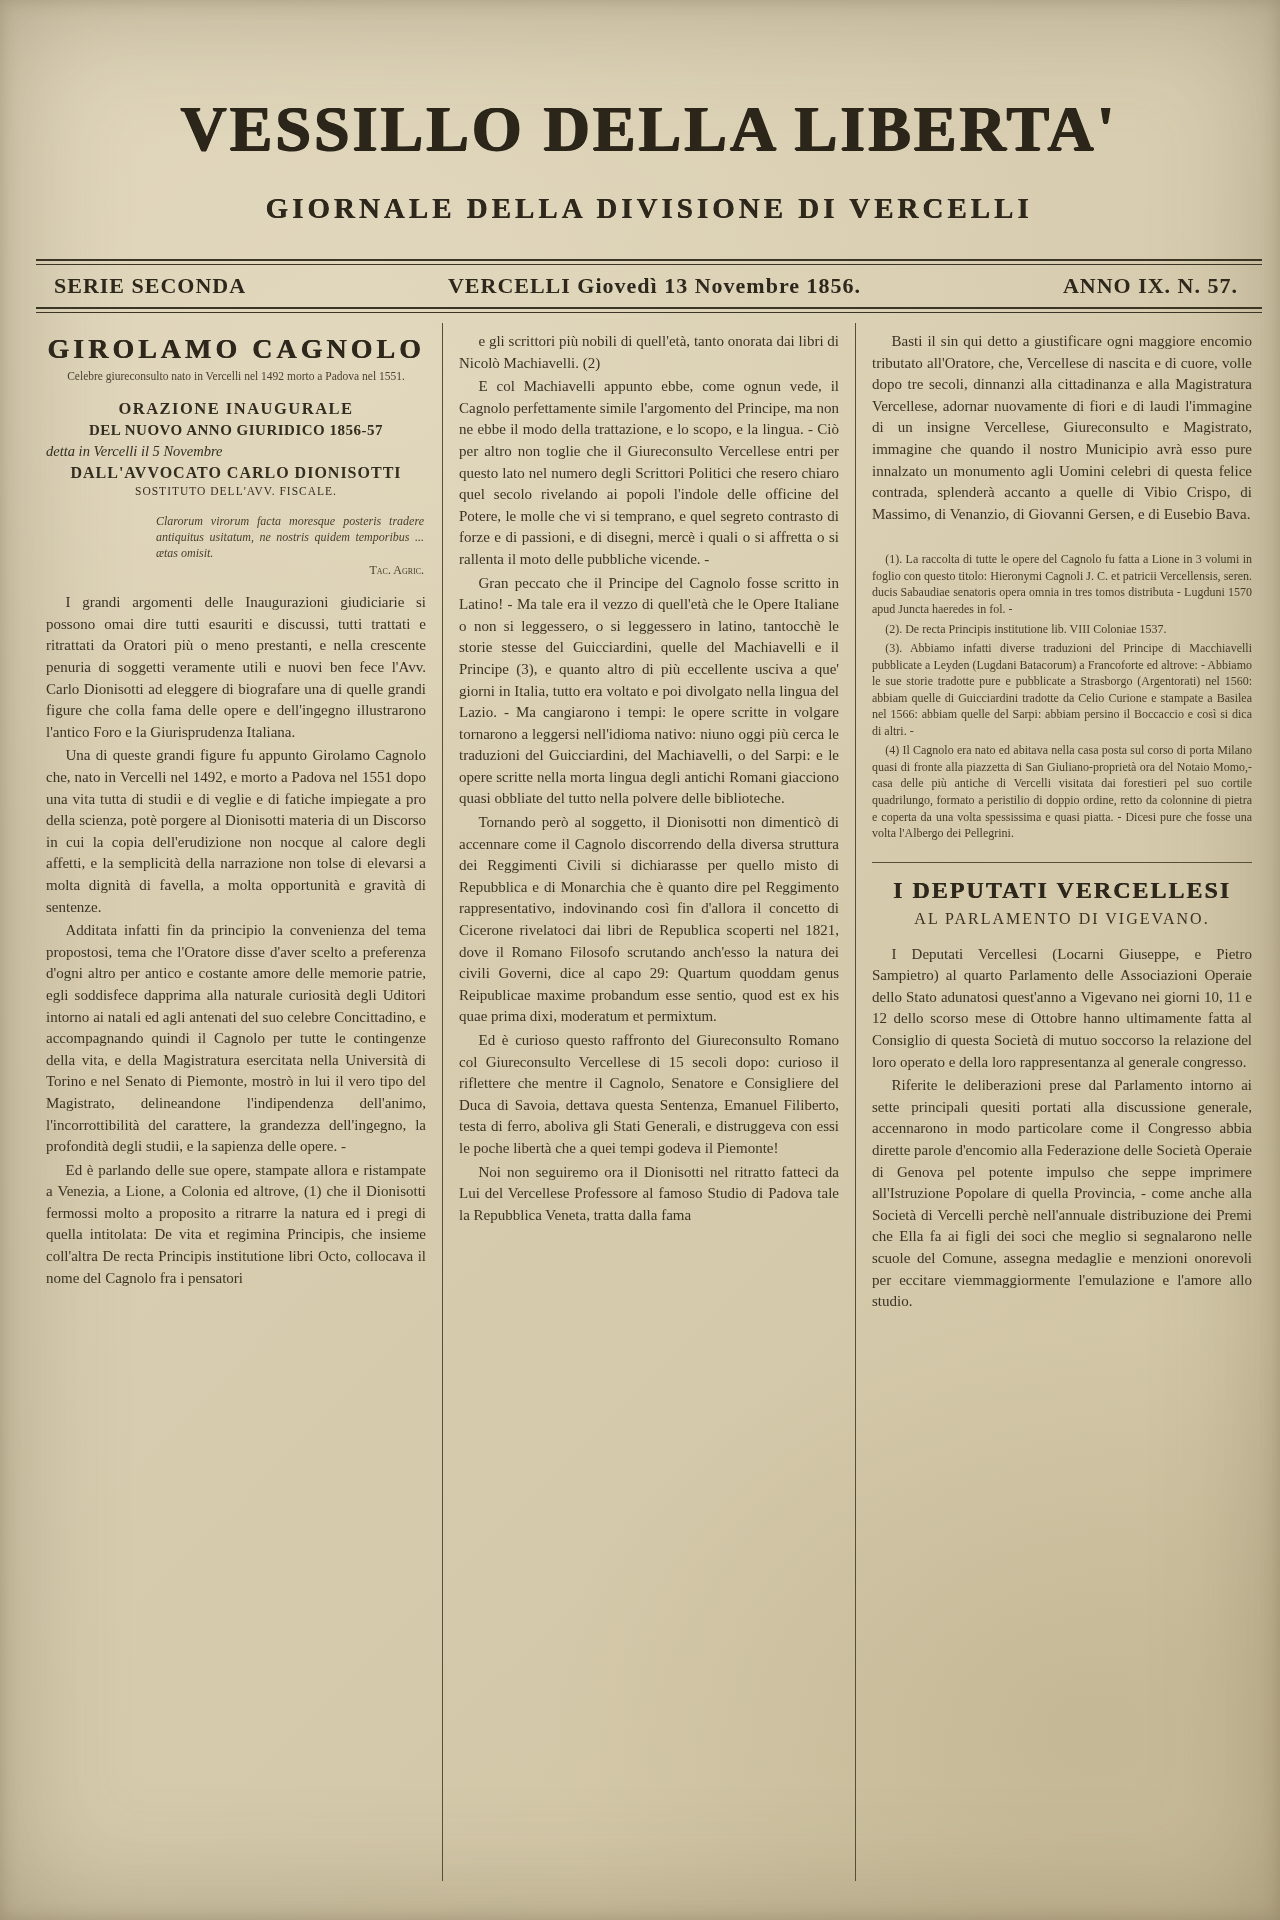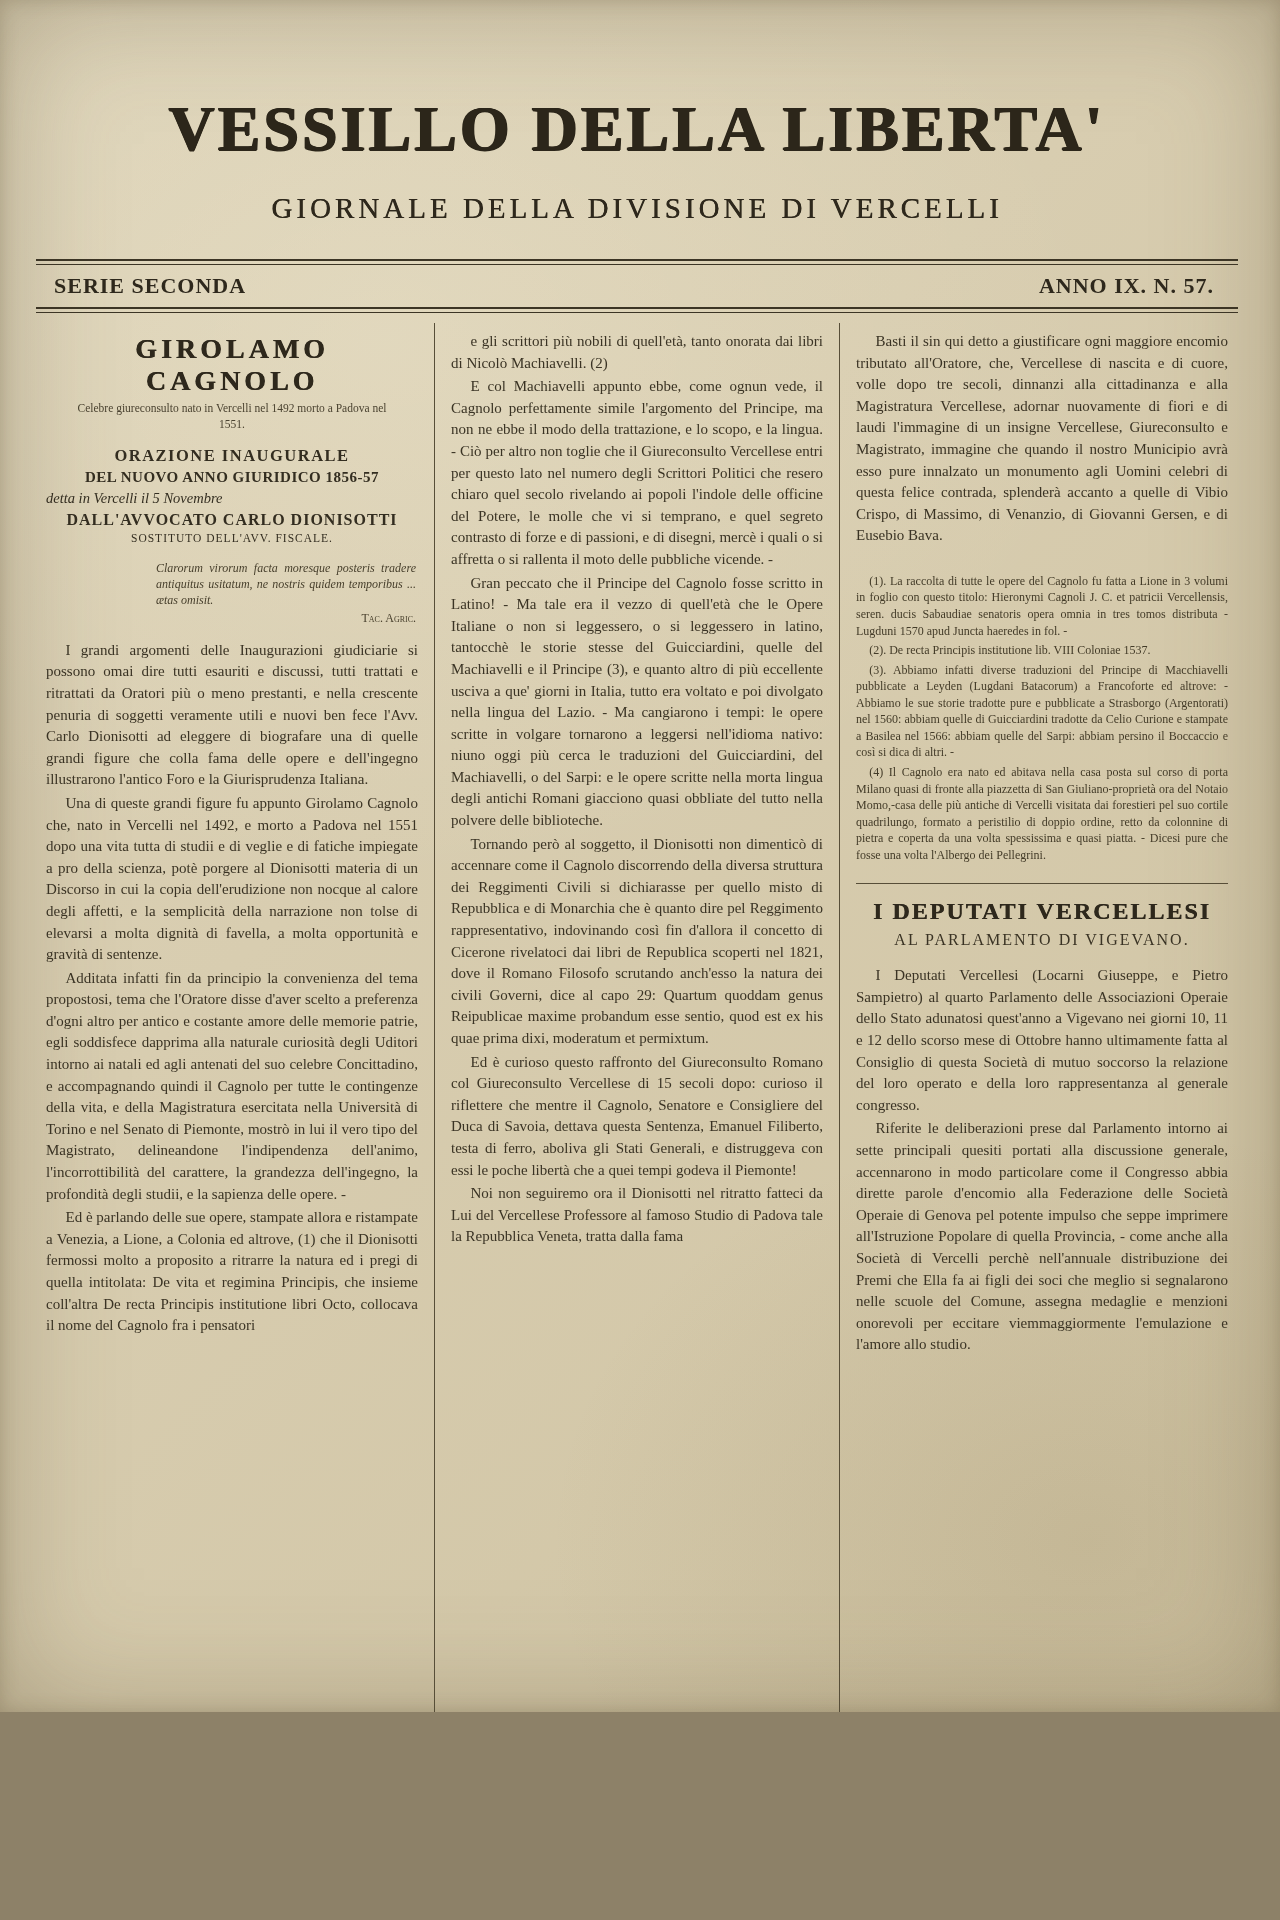--- a/index.html
+++ b/index.html
@@ -1,46 +1,46 @@
 <!DOCTYPE html>
 <html><head>
 <meta charset="utf-8">
 <style>
   * { margin: 0; padding: 0; box-sizing: border-box; }
   html, body { background: #8d8168; }
   .paper {
     position: relative;
     width: 1280px;
-    height: 1712px;
+    height: 1920px;
     margin: 0 auto;
     background:
       radial-gradient(ellipse 1200px 900px at 30% 20%, rgba(255,250,230,0.20), rgba(0,0,0,0) 60%),
       radial-gradient(ellipse 900px 700px at 85% 90%, rgba(120,100,60,0.14), rgba(0,0,0,0) 60%),
       linear-gradient(135deg, #ddd3b8 0%, #d8cdb0 40%, #cfc3a2 100%);
     box-shadow: inset 0 0 120px rgba(90,75,45,0.35), inset 0 0 18px rgba(90,75,45,0.25);
     color: #332d20;
     font-family: "Liberation Serif", "DejaVu Serif", serif;
     overflow: hidden;
-    padding: 14px 36px 0 30px;
+    padding: 14px 12px 0 30px;
   }
   
   .masthead { text-align: center; }
   .masthead-title {
     margin-top: 78px;
     font-size: 64px;
     font-weight: bold;
     letter-spacing: 3px;
     color: #2c261a;
     text-shadow: 0.8px 0 currentColor, -0.8px 0 currentColor, 0 0.5px currentColor;
     white-space: nowrap;
   }
   .masthead-subtitle {
     margin-top: 26px;
     font-size: 29px;
-    font-weight: normal;
+    font-weight: bold;
     letter-spacing: 4px;
     color: #2e281c;
     text-shadow: 0.4px 0 currentColor;
   }
   
   .rule-double {
     height: 6px;
     border-top: 2px solid #3c3525;
     border-bottom: 1px solid #3c3525;
     margin: 0 6px;
@@ -146,20 +146,21 @@
 
   <header class="masthead">
     <div class="masthead-title">VESSILLO DELLA LIBERTA'</div>
     <div class="masthead-subtitle">GIORNALE DELLA DIVISIONE DI VERCELLI</div>
   </header>
 
   <div class="rule-double rule-top"></div>
 
   <div class="dateline">
     <span class="cell">SERIE SECONDA</span>
+    <span class="cell">VERCELLI Giovedì 13 Novembre 1856.</span>
     <span class="cell">ANNO IX. N. 57.</span>
   </div>
 
   <div class="rule-double"></div>
 
   <main class="columns">
 
     <section class="col">
       <div class="art1-title">GIROLAMO CAGNOLO</div>
       <div class="art1-sub">Celebre giureconsulto nato in Vercelli nel 1492 morto a Padova nel 1551.</div>

